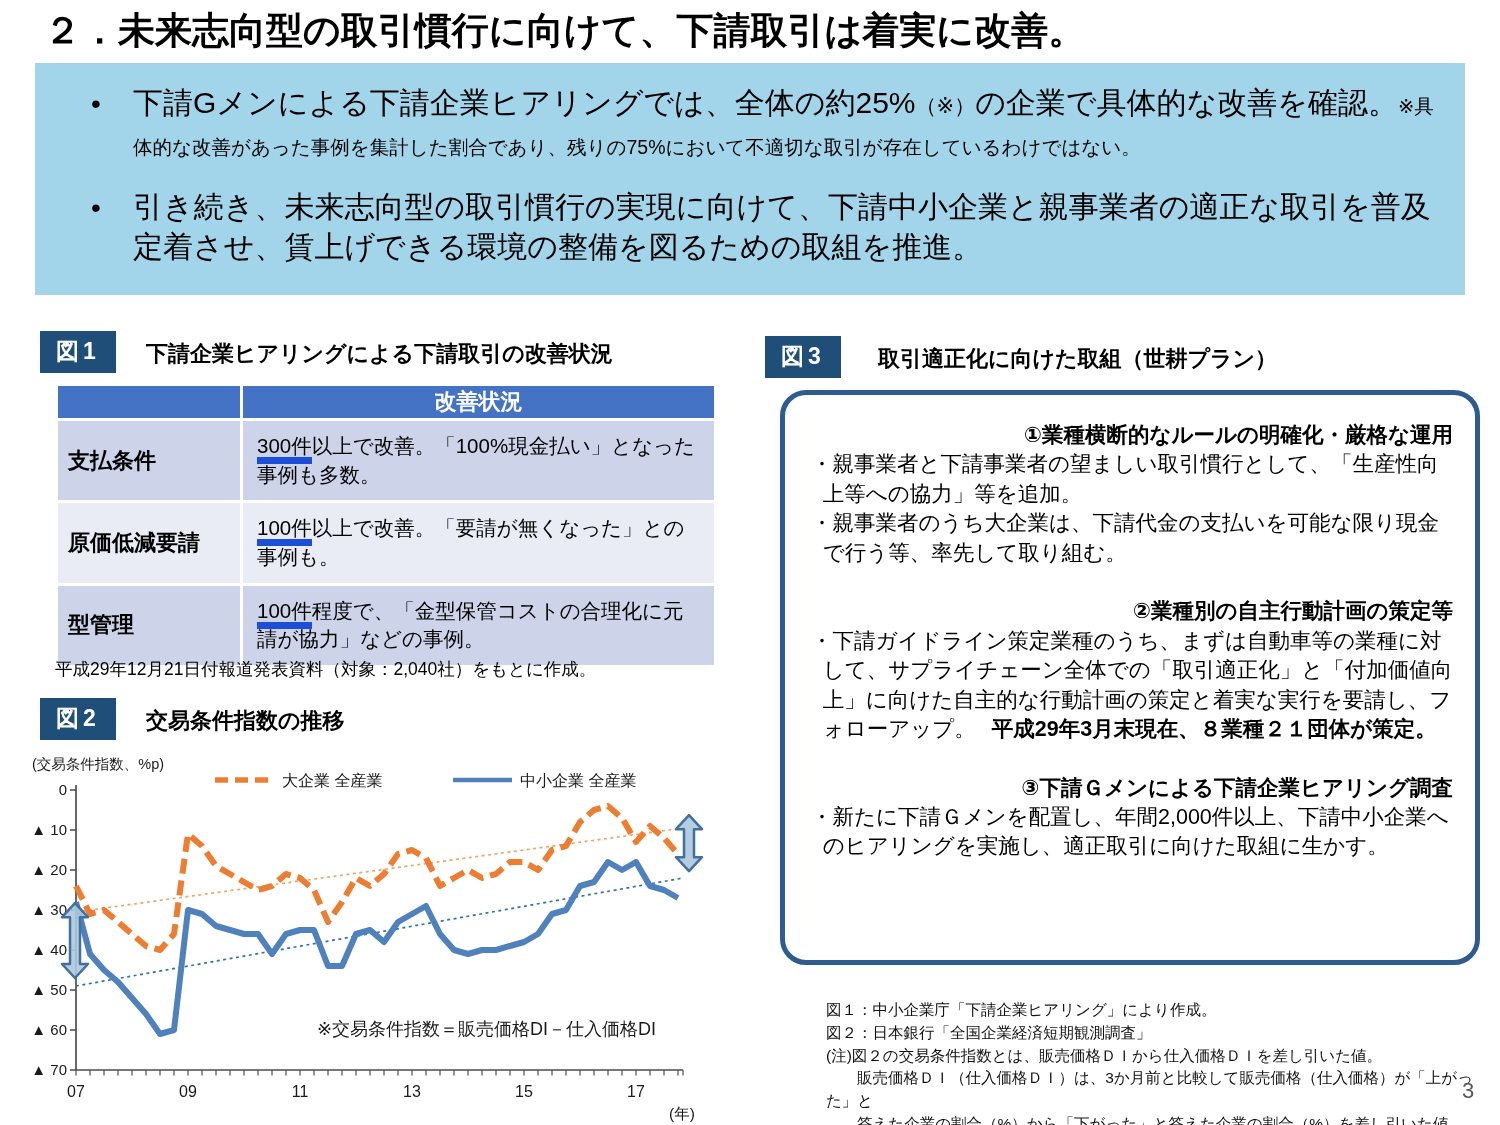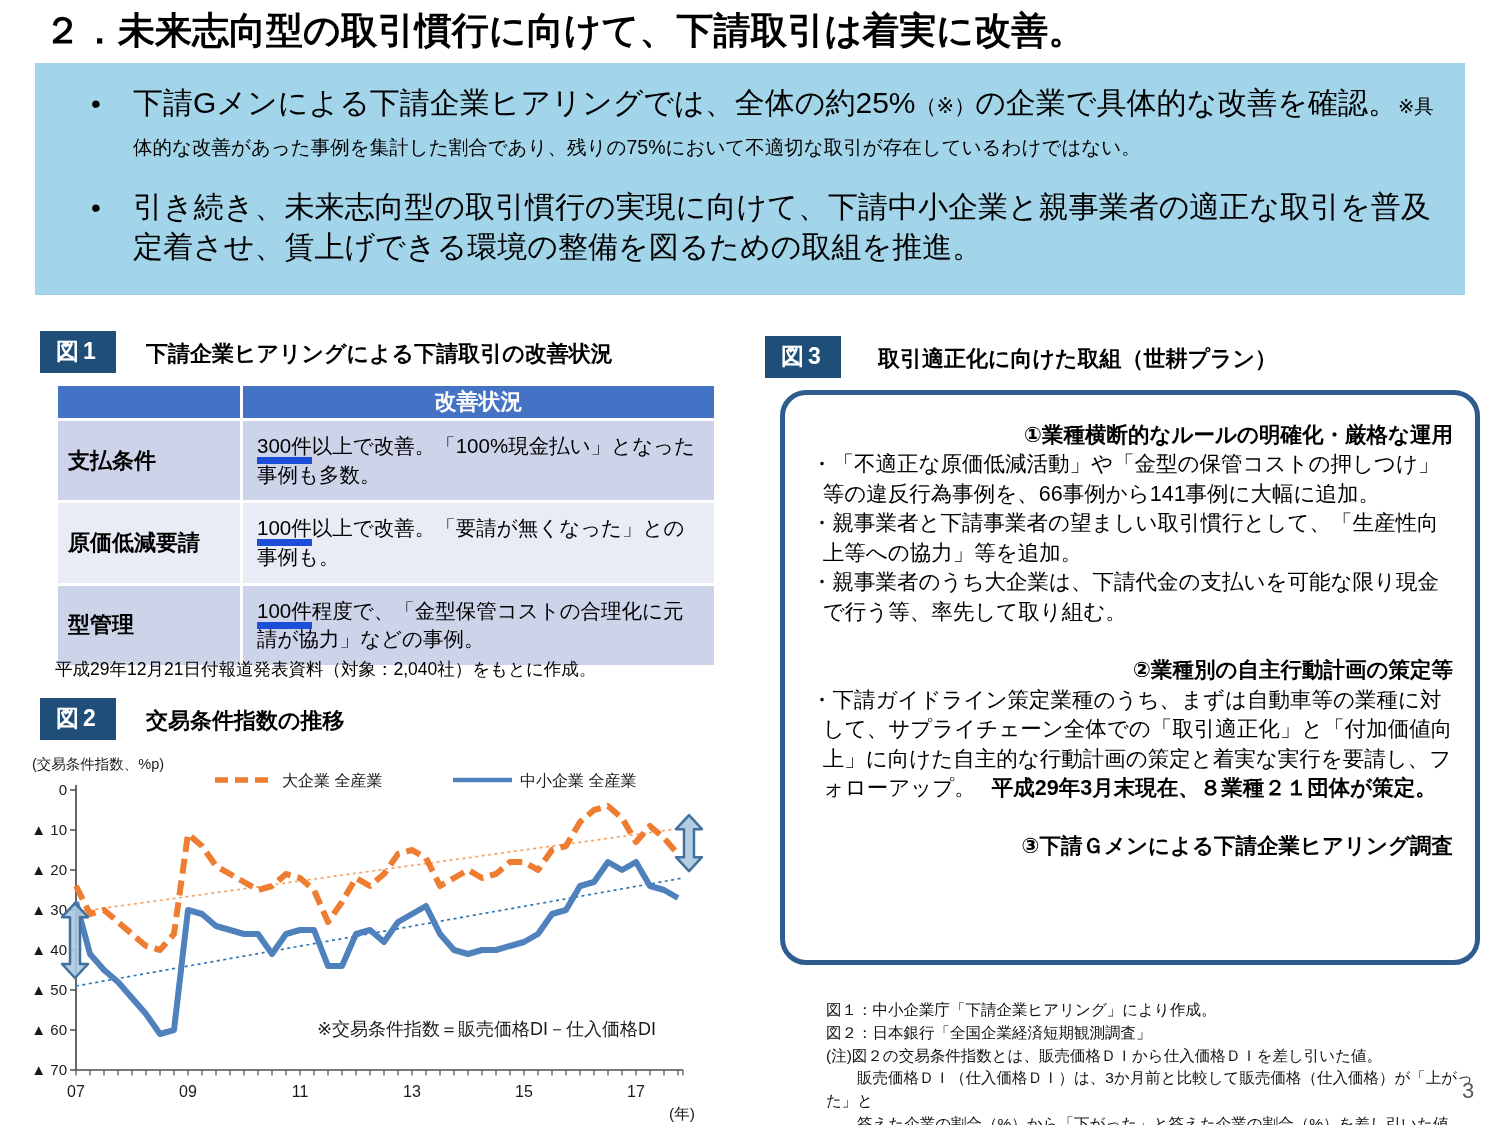--- a/index.html
+++ b/index.html
@@ -182,30 +182,30 @@
         <text x="287" y="282" font-size="18" fill="#1a1a1a">※交易条件指数＝販売価格DI－仕入価格DI</text>
       </svg>
   </div>
 
   <div class="badge" style="left:765px;top:336px;">図3</div>
   <div class="fig-title" style="left:878px;top:344px;">取引適正化に向けた取組（世耕プラン）</div>
 
   <div class="fig3-box">
     <div class="sec">
       <p class="head">①業種横断的なルールの明確化・厳格な運用</p>
-      <p class="b">・「不適正な原価低減活動」や「金型の保管コストの押しつけ」等の違反行為事例を、66事例から141事例に大幅に追加。</p>
       <p class="b">・親事業者と下請事業者の望ましい取引慣行として、「生産性向上等への協力」等を追加。</p>
       <p class="b">・親事業者のうち大企業は、下請代金の支払いを可能な限り現金で行う等、率先して取り組む。</p>
     </div>
     <div class="sec">
       <p class="head">②業種別の自主行動計画の策定等</p>
       <p class="b"><span>・下請ガイドライン策定業種のうち、まずは自動車等の業種に対して、サプライチェーン全体での「取引適正化」と「付加価値向上」に向けた自主的な行動計画の策定と着実な実行を要請し、フォローアップ。</span><span class="bold-inline">平成29年3月末現在、８業種２１団体が策定。</span></p>
     </div>
     <div class="sec">
       <p class="head">③下請Ｇメンによる下請企業ヒアリング調査</p>
+      <p class="b">・新たに下請Ｇメンを配置し、年間2,000件以上、下請中小企業へのヒアリングを実施し、適正取引に向けた取組に生かす。</p>
     </div>
   </div>
 
   <div class="notes">
     <div>図１：中小企業庁「下請企業ヒアリング」により作成。</div>
     <div>図２：日本銀行「全国企業経済短期観測調査」</div>
     <div>(注)図２の交易条件指数とは、販売価格ＤＩから仕入価格ＤＩを差し引いた値。</div>
     <div>　　販売価格ＤＩ（仕入価格ＤＩ）は、3か月前と比較して販売価格（仕入価格）が「上がった」と</div>
     <div>　　答えた企業の割合（%）から「下がった」と答えた企業の割合（%）を差し引いた値（%p）。</div>
   </div>

